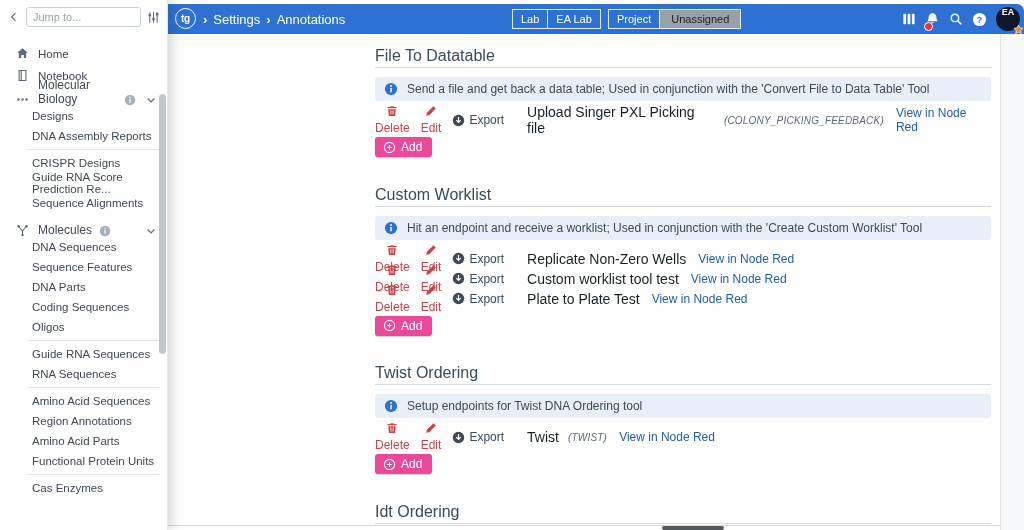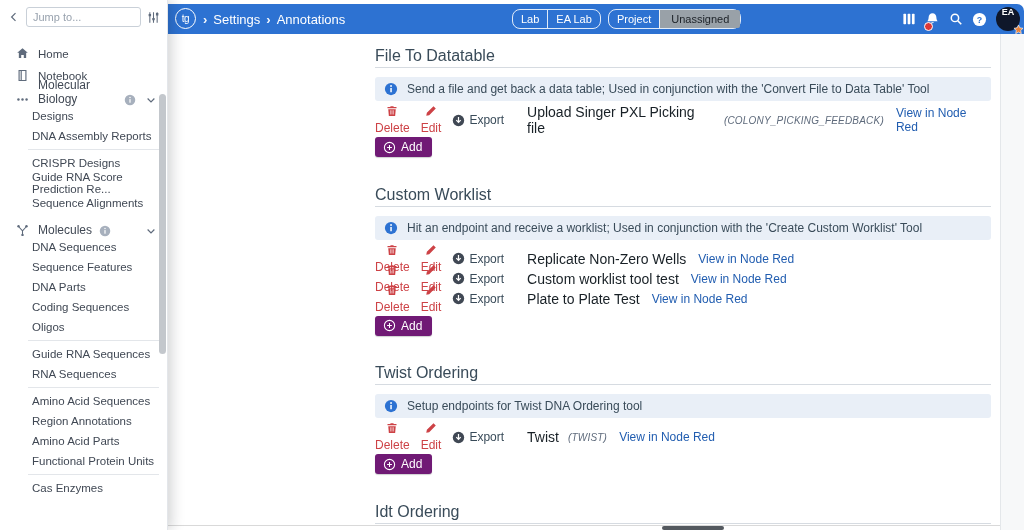--- a/index.html
+++ b/index.html
@@ -11,30 +11,30 @@
 
   
   .topbar {
     position:absolute; top:4px; left:0; width:1024px; height:30px;
     background:#2d72d2; color:#fff; border-radius:0 7px 0 0; z-index:5;
   }
   .logo {
     position:absolute; left:175px; top:4px; width:21px; height:21px;
     border:1.6px solid #fff; border-radius:50%;
     display:flex; align-items:center; justify-content:center;
-    font-size:10px; font-weight:normal; letter-spacing:-0.3px;
+    font-size:10px; font-weight:bold; letter-spacing:-0.3px;
   }
   .crumbs {
     position:absolute; left:203px; top:0; height:30px;
     display:flex; align-items:center; gap:6px; font-size:13px;
   }
   .crumb-sep { font-weight:bold; font-size:13px; opacity:.95; }
   .switch {
     position:absolute; top:5px; height:20px; display:flex; align-items:stretch;
-    border:1px solid rgba(255,255,255,.85); border-radius:8px;
+    border:1px solid rgba(255,255,255,.85); border-radius:0;
     font-size:11px; line-height:14px; cursor:pointer;
   }
   .switch .seg { padding:3px 8px; display:flex; align-items:center; }
   .switch .seg2 { border-left:1px solid rgba(255,255,255,.85); }
   .lab-switch { left:512px; }
   .proj-switch { left:608px; }
   .proj-switch .seg2 {
     background:#99a1a8; color:#1c2127; border-radius:0 2px 2px 0; padding:3px 11px;
   }
   .tb-icons {
@@ -71,21 +71,21 @@
   .irow { height:20px; display:flex; align-items:center; }
   .act { display:inline-flex; align-items:center; gap:4px; font-size:12px; cursor:pointer; margin-right:11px; }
   .act .ic { display:flex; line-height:0; }
   .act.del, .act.edit { color:#cd4246;flex-direction:column; }
   .act.exp { color:#394b59; }
   .iname { font-size:14px; color:#182026; margin-left:12px; }
   .itag { font-size:10px; font-style:italic; color:#5f6b7c; margin-left:9px; letter-spacing:.2px; }
   .ilink { font-size:12px; color:#215db0; margin-left:12px; cursor:pointer; text-decoration:none; }
   .add-btn {
     display:inline-flex; align-items:center; gap:5px; margin-top:7px;
-    background:#701a75; color:#fff; border:none; border-radius:3px;
+    background:#ec4899; color:#fff; border:none; border-radius:3px;
     font-size:12px; padding:3px 10px 3px 8px; font-family:inherit; cursor:pointer;
     box-shadow:0 1px 1px rgba(16,22,26,.2);
   }
   .add-btn .ic { display:flex; line-height:0; }
 
   .right-gutter {
     position:absolute; right:0; top:34px; width:24px; height:496px;
     background:#f7f8f9; border-left:1px solid #e4e7ea; z-index:4;
   }
   .hscroll {

